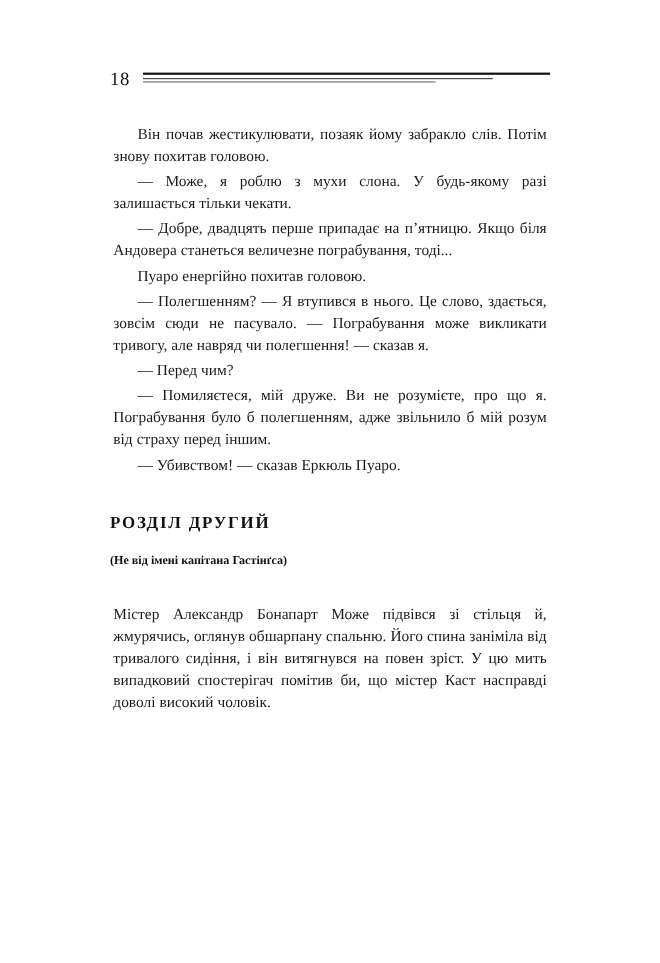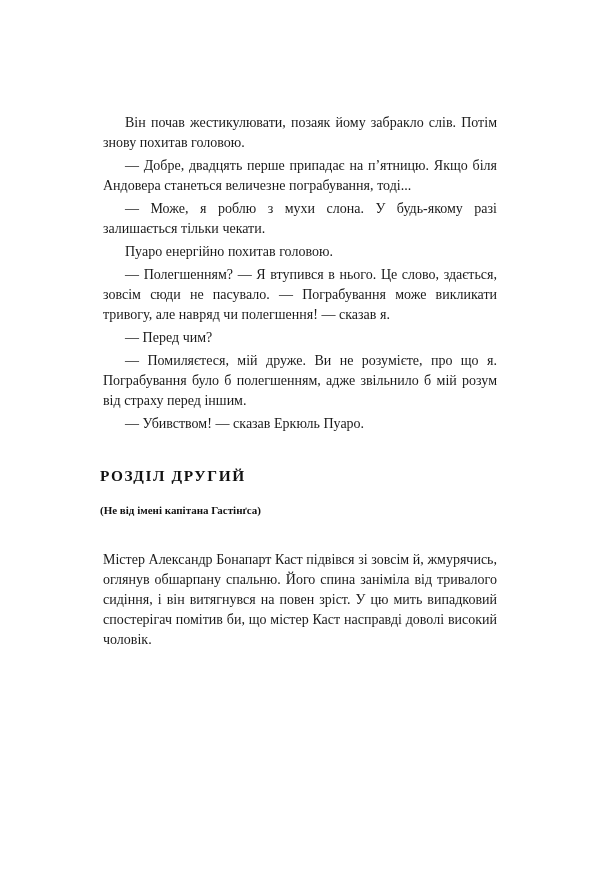--- a/index.html
+++ b/index.html
@@ -112,36 +112,44 @@
   }
   .chapter-body {
     margin-top: 29px;
   }
 </style>
 </head>
 <body>
 
 <div class="page">
 
+  <div class="running-head">
+    <div class="folio">18</div>
+    <div class="rule-stack">
+      <div class="rule rule-1"></div>
+      <div class="rule rule-2"></div>
+      <div class="rule rule-3"></div>
+    </div>
+  </div>
 
   <div class="textblock">
 
     <p class="para">Він почав жестикулювати, позаяк йому забракло слів. Потім знову похитав головою.</p>
+    <p class="para">— Може, я роблю з мухи слона. У будь-якому разі залишається тільки чекати.</p>
     <p class="para">— Добре, двадцять перше припадає на п’ятницю. Якщо біля Андовера станеться величезне пограбування, тоді...</p>
-    <p class="para">— Може, я роблю з мухи слона. У будь-якому разі залишається тільки чекати.</p>
     <p class="para">Пуаро енергійно похитав головою.</p>
     <p class="para">— Полегшенням? — Я втупився в нього. Це слово, здається, зовсім сюди не пасувало. — Пограбування може викликати тривогу, але навряд чи полегшення! — сказав я.</p>
     <p class="para">— Перед чим?</p>
     <p class="para">— Помиляєтеся, мій друже. Ви не розумієте, про що я. Пограбування було б полегшенням, адже звільнило б мій розум від страху перед іншим.</p>
     <p class="para">— Убивством! — сказав Еркюль Пуаро.</p>
 
     <div class="chapter">
       <h2 class="chapter-title">РОЗДІЛ ДРУГИЙ</h2>
       <p class="chapter-subtitle">(Не від імені капітана Гастінґса)</p>
     </div>
 
     <div class="chapter-body">
-      <p class="para no-indent">Містер Александр Бонапарт Каст підвівся зі зовсім й, жмурячись, оглянув обшарпану спальню. Його спина заніміла від тривалого сидіння, і він витягнувся на повен зріст. У цю мить випадковий спостерігач помітив би, що містер Каст насправді доволі високий чоловік.</p>
+      <p class="para no-indent">Містер Александр Бонапарт Може підвівся зі стільця й, жмурячись, оглянув обшарпану спальню. Його спина заніміла від тривалого сидіння, і він витягнувся на повен зріст. У цю мить випадковий спостерігач помітив би, що містер Каст насправді доволі високий чоловік.</p>
     </div>
 
   </div>
 
 </div>
 
 </body></html>

